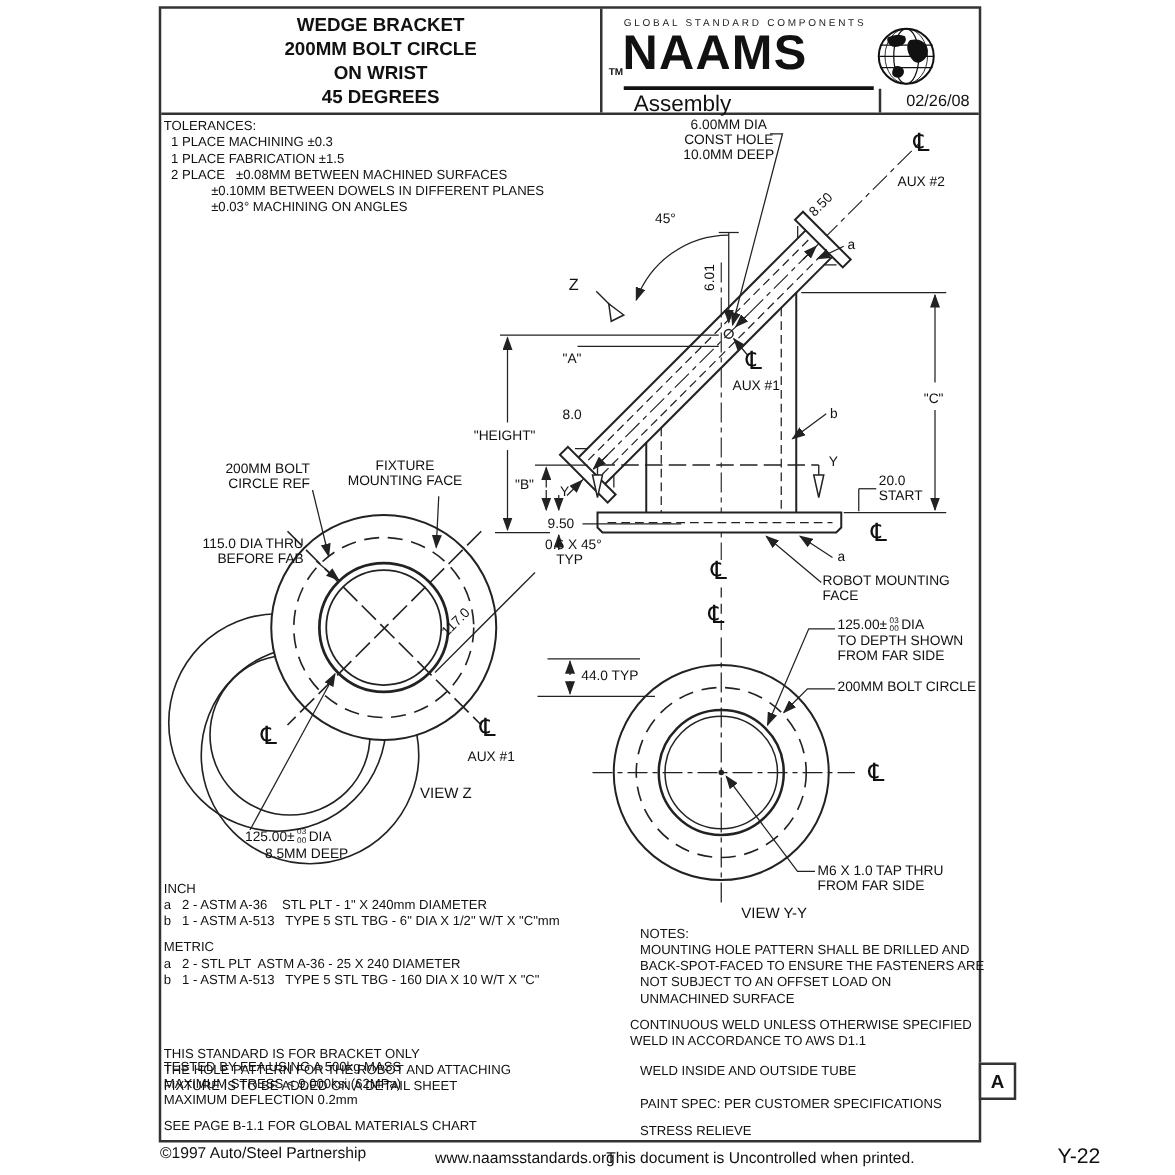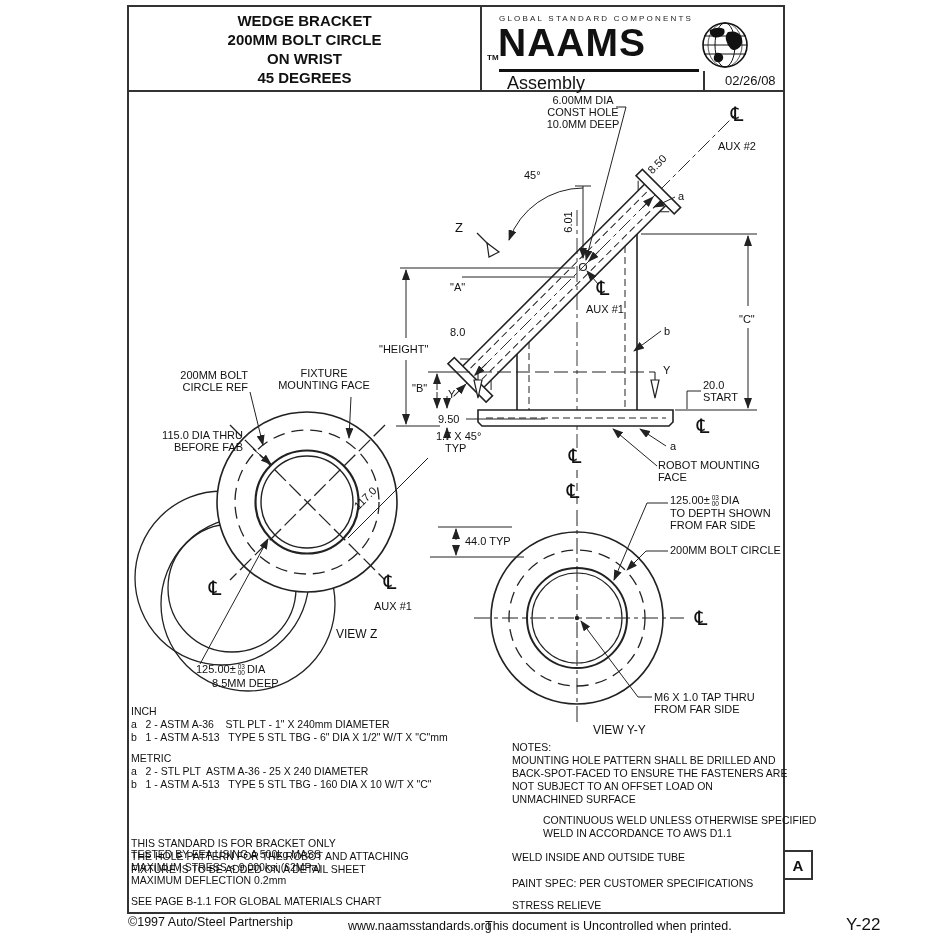--- a/index.html
+++ b/index.html
@@ -185,41 +185,47 @@
           <path d="M28,12 q9,-2 13,4 q3,6 -1,11 q-5,5 -9,2 q-4,-4 -5,-9 q-1,-5 2,-8 z" fill="#111"></path>
           <path d="M16,33 q5,-1 7,3 q1,4 -3,6 q-4,1 -6,-2 q-1,-4 2,-7 z" fill="#111"></path>
         </svg>
         <div class="hdivider"></div>
         <div class="doctype">Assembly</div>
         <div class="hdate">02/26/08</div>
       </div>
     </div>
   </div>
 
+  <div class="note pre" style="left:131px;top:95px;">TOLERANCES:
+  1 PLACE MACHINING ±0.3
+  1 PLACE FABRICATION ±1.5
+  2 PLACE   ±0.08MM BETWEEN MACHINED SURFACES
+             ±0.10MM BETWEEN DOWELS IN DIFFERENT PLANES
+             ±0.03° MACHINING ON ANGLES</div>
 
   <div class="lbl center preline" style="left:540px;top:94px;width:86px;">6.00MM DIA
 CONST HOLE
 10.0MM DEEP</div>
   <div class="lbl cl" style="left:728px;top:104px;">℄</div>
   <div class="lbl" style="left:718px;top:140px;">AUX #2</div>
   <div class="lbl center rot45" style="left:634px;top:158px;width:46px;">8.50</div>
   <div class="lbl" style="left:524px;top:169px;">45°</div>
   <div class="lbl center rot90" style="left:548px;top:216px;width:40px;">6.01</div>
   <div class="lbl" style="left:455px;top:222px;font-size:13px;">Z</div>
   <div class="lbl whitebg" style="left:448px;top:281px;">"A"</div>
   <div class="lbl whitebg" style="left:377px;top:343px;">"HEIGHT"</div>
   <div class="lbl whitebg" style="left:410px;top:382px;">"B"</div>
   <div class="lbl" style="left:450px;top:326px;">8.0</div>
   <div class="lbl" style="left:448px;top:388px;">Y</div>
   <div class="lbl" style="left:663px;top:364px;">Y</div>
   <div class="lbl preline" style="left:703px;top:379px;">20.0
 START</div>
   <div class="lbl whitebg" style="left:737px;top:313px;">"C"</div>
   <div class="lbl" style="left:438px;top:413px;">9.50</div>
-  <div class="lbl pre" style="left:436px;top:430px;">1.7 X 45°
+  <div class="lbl pre" style="left:436px;top:430px;">0.6 X 45°
    TYP</div>
   <div class="lbl cl" style="left:566px;top:446px;">℄</div>
   <div class="lbl cl" style="left:694px;top:416px;">℄</div>
   <div class="lbl" style="left:678px;top:190px;">a</div>
   <div class="lbl" style="left:664px;top:325px;">b</div>
   <div class="lbl" style="left:670px;top:440px;">a</div>
   <div class="lbl cl" style="left:594px;top:278px;">℄</div>
   <div class="lbl" style="left:586px;top:303px;">AUX #1</div>
   <div class="lbl preline" style="left:658px;top:459px;">ROBOT MOUNTING
 FACE</div>
@@ -267,21 +273,21 @@
   <div class="note preline" style="left:131px;top:848px;">TESTED BY FEA USING A 500kg MASS
 MAXIMUM STRESS &lt; 9,000ksi (62MPa)
 MAXIMUM DEFLECTION 0.2mm</div>
   <div class="note" style="left:131px;top:895px;">SEE PAGE B-1.1 FOR GLOBAL MATERIALS CHART</div>
 
   <div class="note preline" style="left:512px;top:741px;">NOTES:
 MOUNTING HOLE PATTERN SHALL BE DRILLED AND
 BACK-SPOT-FACED TO ENSURE THE FASTENERS ARE
 NOT SUBJECT TO AN OFFSET LOAD ON
 UNMACHINED SURFACE</div>
-  <div class="note preline" style="left:543px;top:814px;">CONTINUOUS WELD UNLESS OTHERWISE SPECIFIED
+  <div class="note preline" style="left:504px;top:814px;">CONTINUOUS WELD UNLESS OTHERWISE SPECIFIED
 WELD IN ACCORDANCE TO AWS D1.1</div>
   <div class="note" style="left:512px;top:851px;">WELD INSIDE AND OUTSIDE TUBE</div>
   <div class="note" style="left:512px;top:877px;">PAINT SPEC: PER CUSTOMER SPECIFICATIONS</div>
   <div class="note" style="left:512px;top:899px;">STRESS RELIEVE</div>
 
   <div class="revbox">A</div>
 
   <div class="ftr" style="left:128px;top:891px;margin-top:24px;">©1997 Auto/Steel Partnership</div>
   <div class="ftr" style="left:348px;top:919px;">www.naamsstandards.org</div>
   <div class="ftr" style="left:485px;top:919px;">This document is Uncontrolled when printed.</div>

